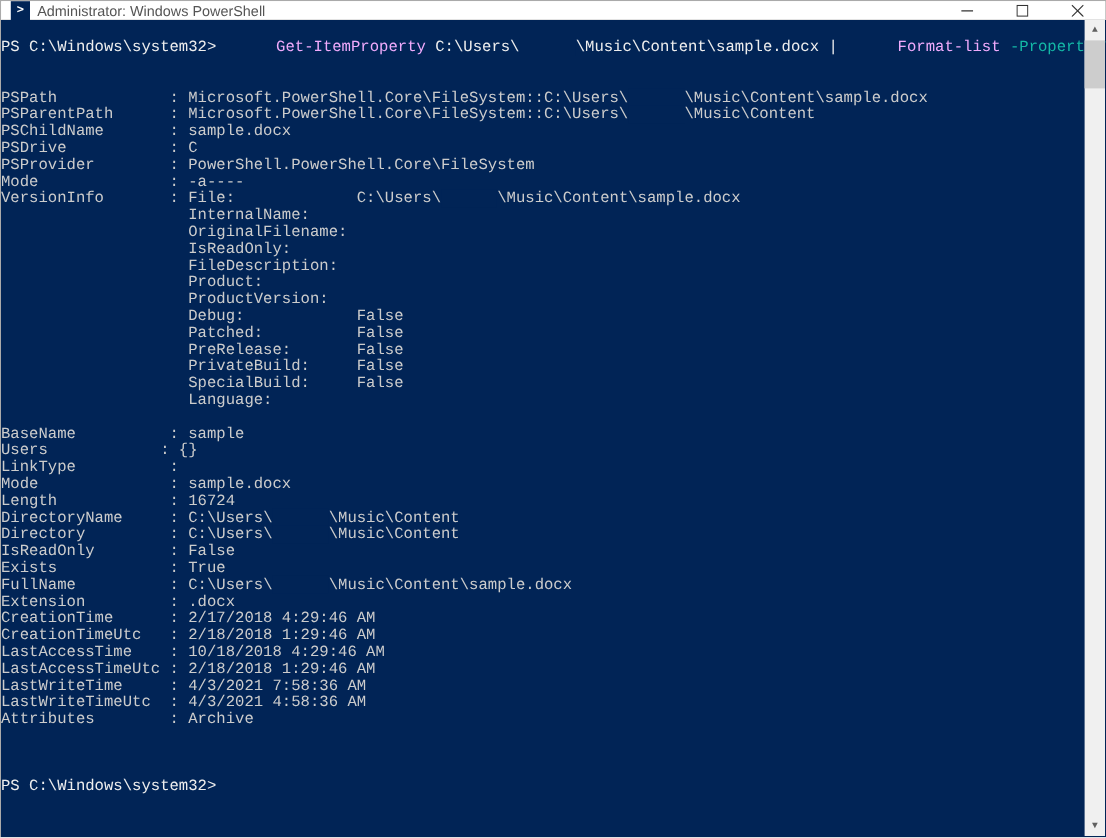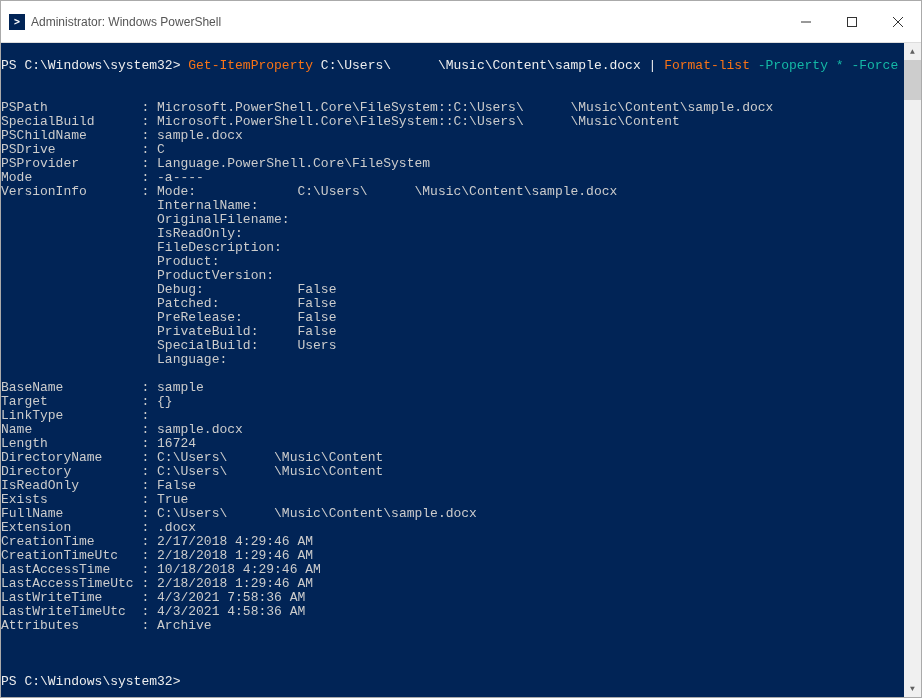--- a/index.html
+++ b/index.html
@@ -12,21 +12,21 @@
     }
     .window {
       width: 922px;
       height: 698px;
       background: #fff;
       border: 1px solid #aaa;
       display: flex;
       flex-direction: column;
     }
     .titlebar {
-      height: 42px;
+      height: 16px;
       background: #fff;
       display: flex;
       align-items: center;
       border-bottom: 1px solid #ddd;
       justify-content: center;
     }
     .titlebar-icon {
       width: 16px;
       height: 16px;
       margin-left: 8px;
@@ -100,21 +100,21 @@
       height: 17px;
       display: flex;
       align-items: center;
       justify-content: center;
       font-size: 8px;
       color: #606060;
     }
     .scrollbar-arrow.up { top: 0; }
     .scrollbar-arrow.down { bottom: 0; }
     .pwhite { color: #eeeeee; }
-    .pyellow { color: #f97316; }
+    .pyellow { color: #f0abfc; margin-left: 42px; }
     .pgray { color: #14b8a6; }
     .redacted {
       background: #012456;
       color: #012456;
     }
   </style>
 </head>
 <body>
 
 <div class="window">
@@ -139,43 +139,43 @@
           </svg>
       </div>
     </div>
   </div>
 
   <div class="terminal">
 <div class="terminal-content"><span class="pwhite">PS C:\Windows\system32&gt; </span><span class="pyellow">Get-ItemProperty </span><span class="pwhite">C:\Users\</span><span class="redacted">      </span><span class="pwhite">\Music\Content\sample.docx </span><span class="pwhite">| </span><span class="pyellow">Format-list </span><span class="pgray">-Property * -Force</span>
 <span></span>
 <span></span>
 <span>PSPath            : </span><span>Microsoft.PowerShell.Core\FileSystem::C:\Users\</span><span class="redacted">      </span><span>\Music\Content\sample.docx</span>
-<span>SpecialBuild      : </span><span>Microsoft.PowerShell.Core\FileSystem::C:\Users\</span><span class="redacted">      </span><span>\Music\Content</span>
+<span>PSParentPath      : </span><span>Microsoft.PowerShell.Core\FileSystem::C:\Users\</span><span class="redacted">      </span><span>\Music\Content</span>
 <span>PSChildName       : sample.docx</span>
 <span>PSDrive           : C</span>
-<span>PSProvider        : Language.PowerShell.Core\FileSystem</span>
+<span>PSProvider        : PowerShell.PowerShell.Core\FileSystem</span>
 <span>Mode              : -a----</span>
-<span>VersionInfo       : </span><span>Mode:             C:\Users\</span><span class="redacted">      </span><span>\Music\Content\sample.docx</span>
+<span>VersionInfo       : </span><span>File:             C:\Users\</span><span class="redacted">      </span><span>\Music\Content\sample.docx</span>
 <span>                    InternalName:     </span>
 <span>                    OriginalFilename: </span>
 <span>                    IsReadOnly:      </span>
 <span>                    FileDescription:  </span>
 <span>                    Product:          </span>
 <span>                    ProductVersion:   </span>
 <span>                    Debug:            False</span>
 <span>                    Patched:          False</span>
 <span>                    PreRelease:       False</span>
 <span>                    PrivateBuild:     False</span>
-<span>                    SpecialBuild:     Users</span>
+<span>                    SpecialBuild:     False</span>
 <span>                    Language:         </span>
 <span></span>
 <span>BaseName          : sample</span>
-<span>Target            : {}</span>
+<span>Users            : {}</span>
 <span>LinkType          : </span>
-<span>Name              : sample.docx</span>
+<span>Mode              : sample.docx</span>
 <span>Length            : 16724</span>
 <span>DirectoryName     : </span><span>C:\Users\</span><span class="redacted">      </span><span>\Music\Content</span>
 <span>Directory         : </span><span>C:\Users\</span><span class="redacted">      </span><span>\Music\Content</span>
 <span>IsReadOnly        : False</span>
 <span>Exists            : True</span>
 <span>FullName          : </span><span>C:\Users\</span><span class="redacted">      </span><span>\Music\Content\sample.docx</span>
 <span>Extension         : .docx</span>
 <span>CreationTime      : 2/17/2018 4:29:46 AM</span>
 <span>CreationTimeUtc   : 2/18/2018 1:29:46 AM</span>
 <span>LastAccessTime    : 10/18/2018 4:29:46 AM</span>

